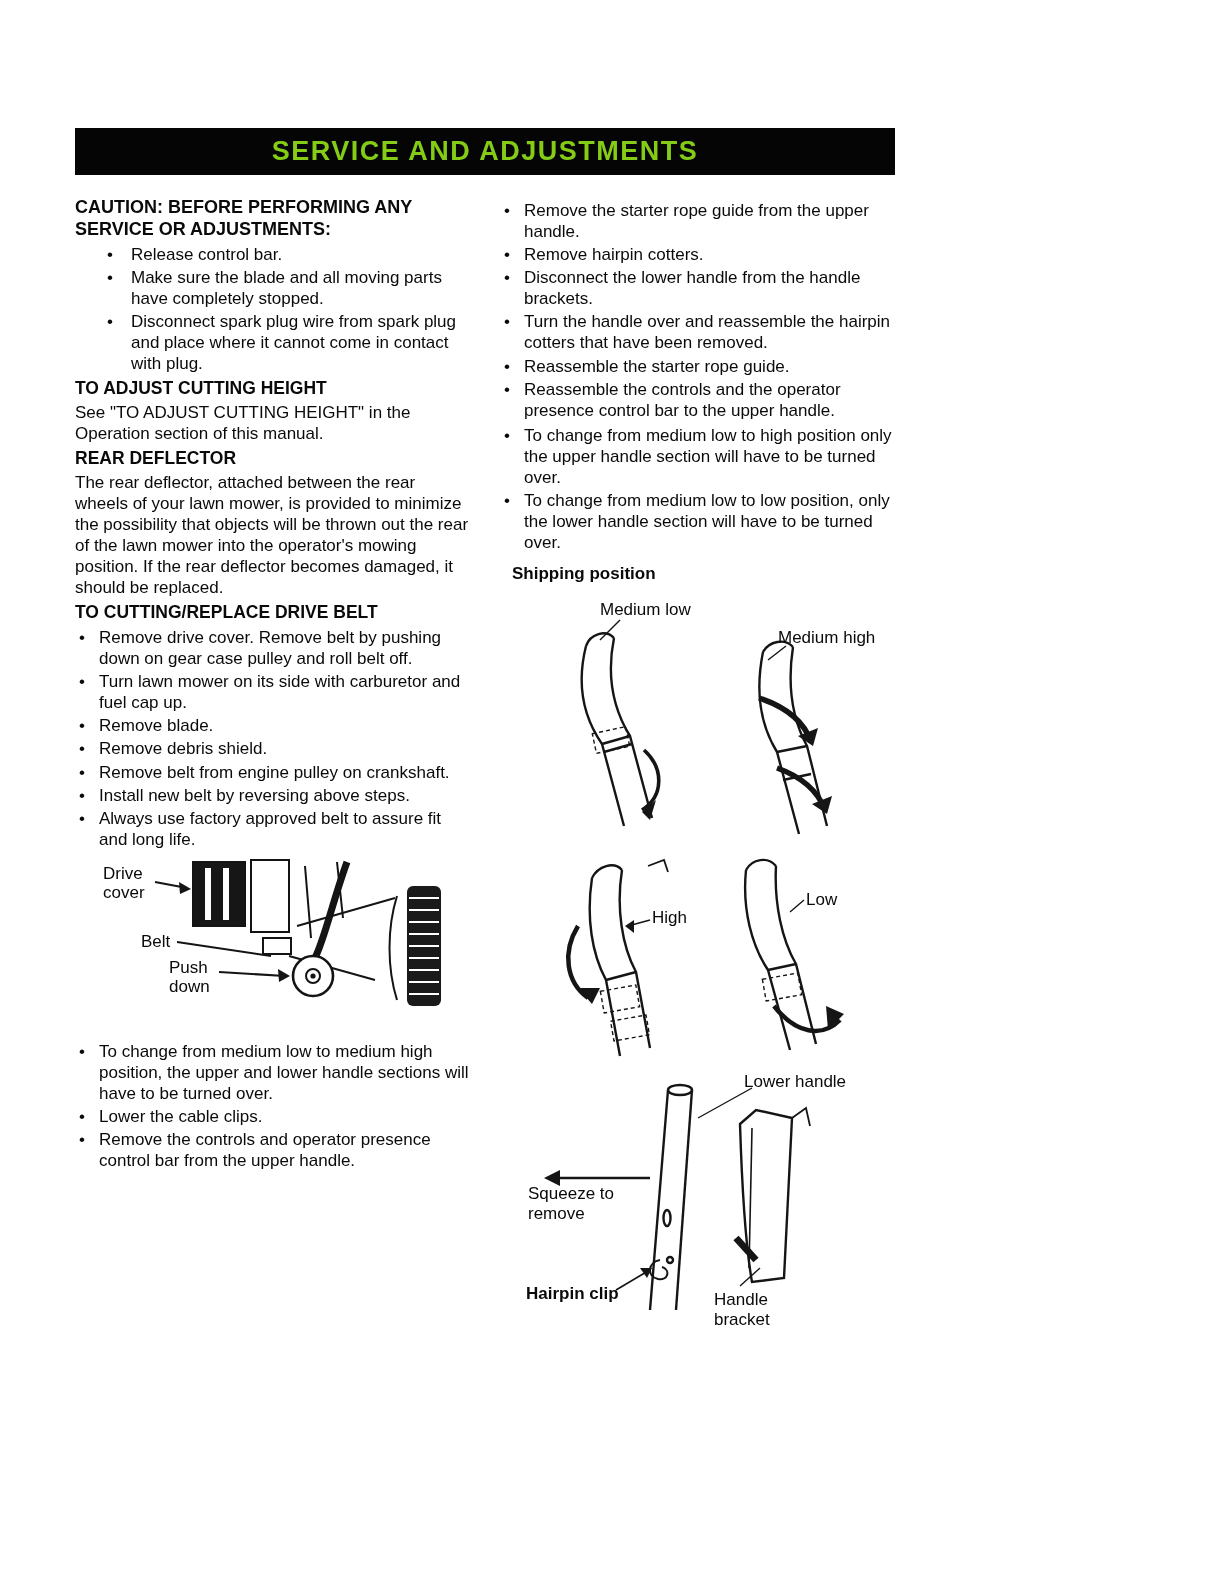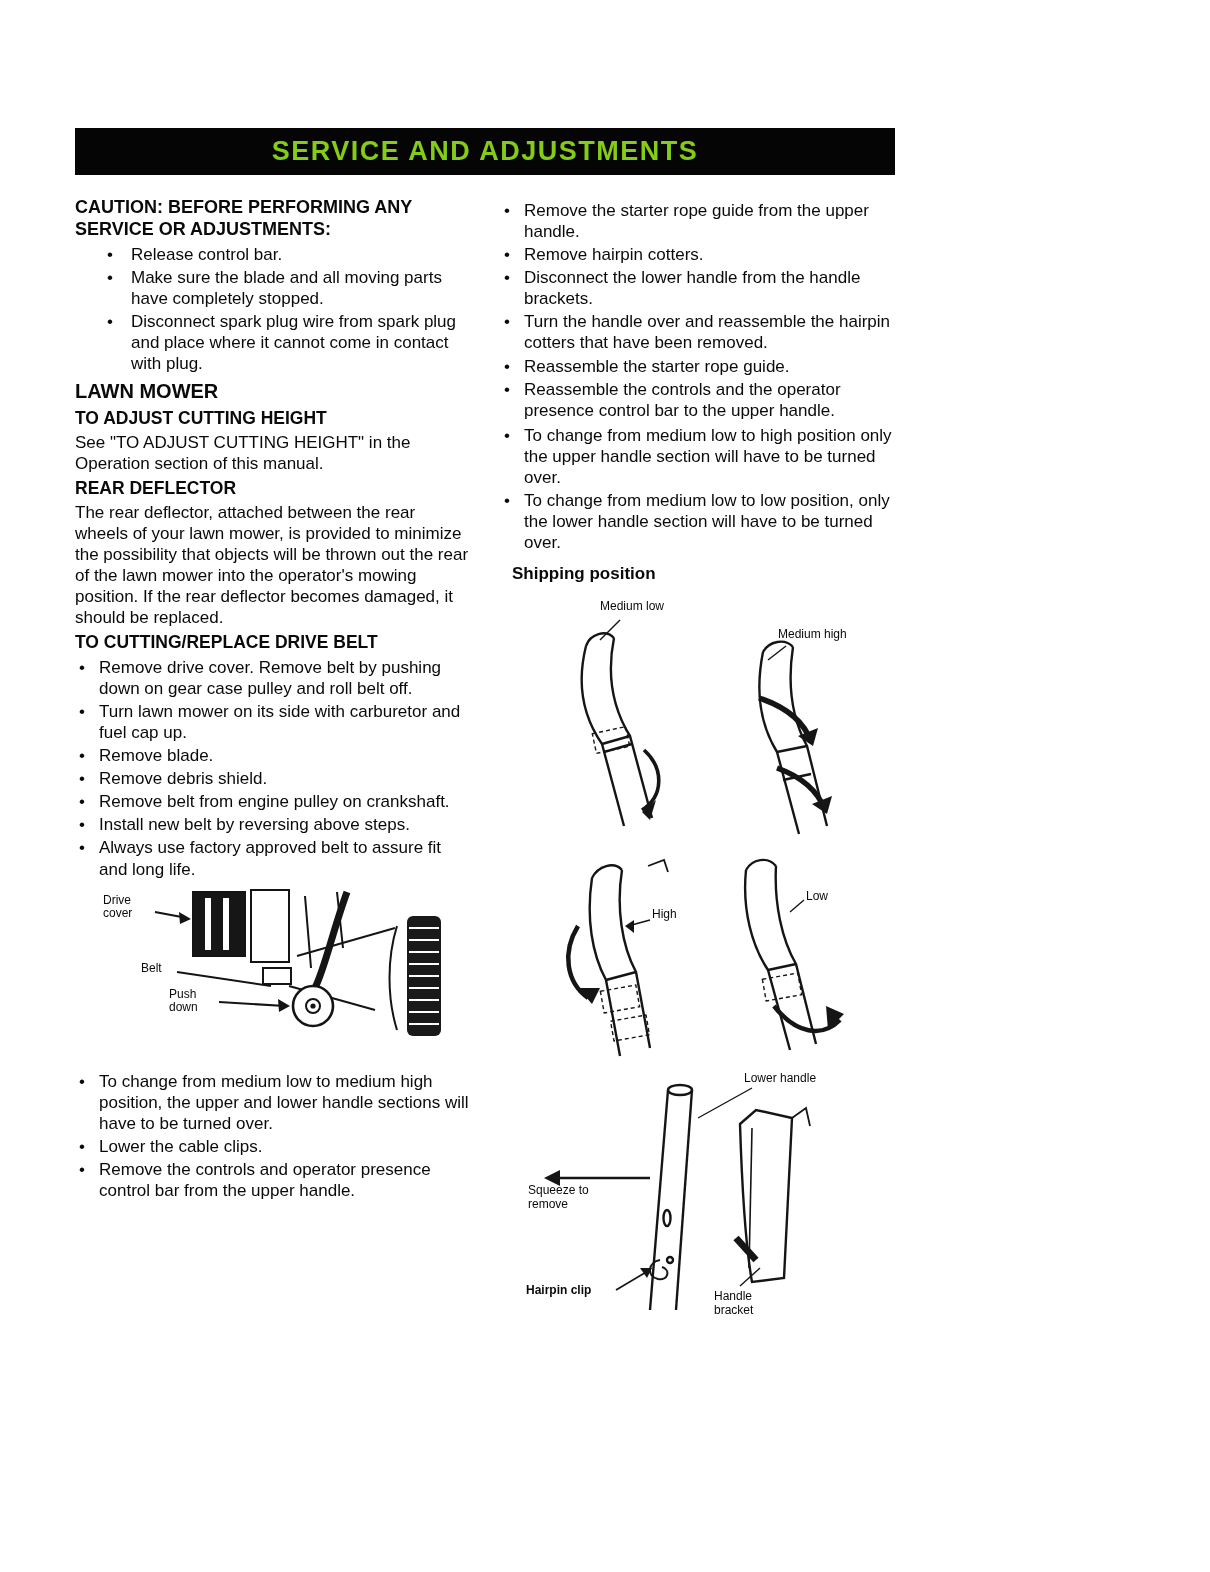--- a/index.html
+++ b/index.html
@@ -27,21 +27,21 @@
   ul.bullets li { display:flex; margin-bottom:2px; }
   ul.bullets .dot { flex:0 0 24px; text-align:left; padding-left:4px; }
   ul.bullets.deep { padding-left:28px; }
   ul.bullets.deep .dot { flex:0 0 28px; }
 
   .caution-para { font-size:18.5px; line-height:1.26; margin:5px 0 4px 0; }
   .caution-para strong { margin-right:8px; }
 
   .fig { position:relative; }
   .fig svg { position:absolute; left:0; top:0; }
-  .fig .lbl { position:absolute; font-size:12px; line-height:1.15; }
+  .fig .lbl { position:absolute; font-size:17px; line-height:1.15; }
 
   .fig-belt { height:182px; margin:6px 0 2px 0; }
   .fig-ship { height:266px; }
   .fig-highlow { height:214px; }
   .fig-lower { height:262px; }
 
   .shipping-label { font-weight:bold; font-size:17px; margin:10px 0 4px 12px; }
 
   .page-number {
     position:absolute; left:75px; top:1445px; width:820px;
@@ -75,21 +75,20 @@
               <span class="dot">•</span>
               <span class="btext">Make sure the blade and all moving parts have completely stopped.</span>
             </li>
 
             <li>
               <span class="dot">•</span>
               <span class="btext">Disconnect spark plug wire from spark plug and place where it cannot come in contact with plug.</span>
             </li>
           </ul>
 
-        <h3 class="h-section">LAWN MOWER</h3>
         <h4 class="h-sub">TO ADJUST CUTTING HEIGHT</h4>
         <p class="body">See "TO ADJUST CUTTING HEIGHT" in the Operation section of this manual.</p>
 
         <h4 class="h-sub">REAR DEFLECTOR</h4>
         <p class="body">The rear deflector, attached between the rear wheels of your lawn mower, is provided to minimize the possibility that objects will be thrown out the rear of the lawn mower into the operator's mowing position.  If the rear deflector becomes damaged, it should be replaced.</p>
 
         <h4 class="h-sub">TO CUTTING/REPLACE DRIVE BELT</h4>
         <ul class="bullets">
 
             <li>

